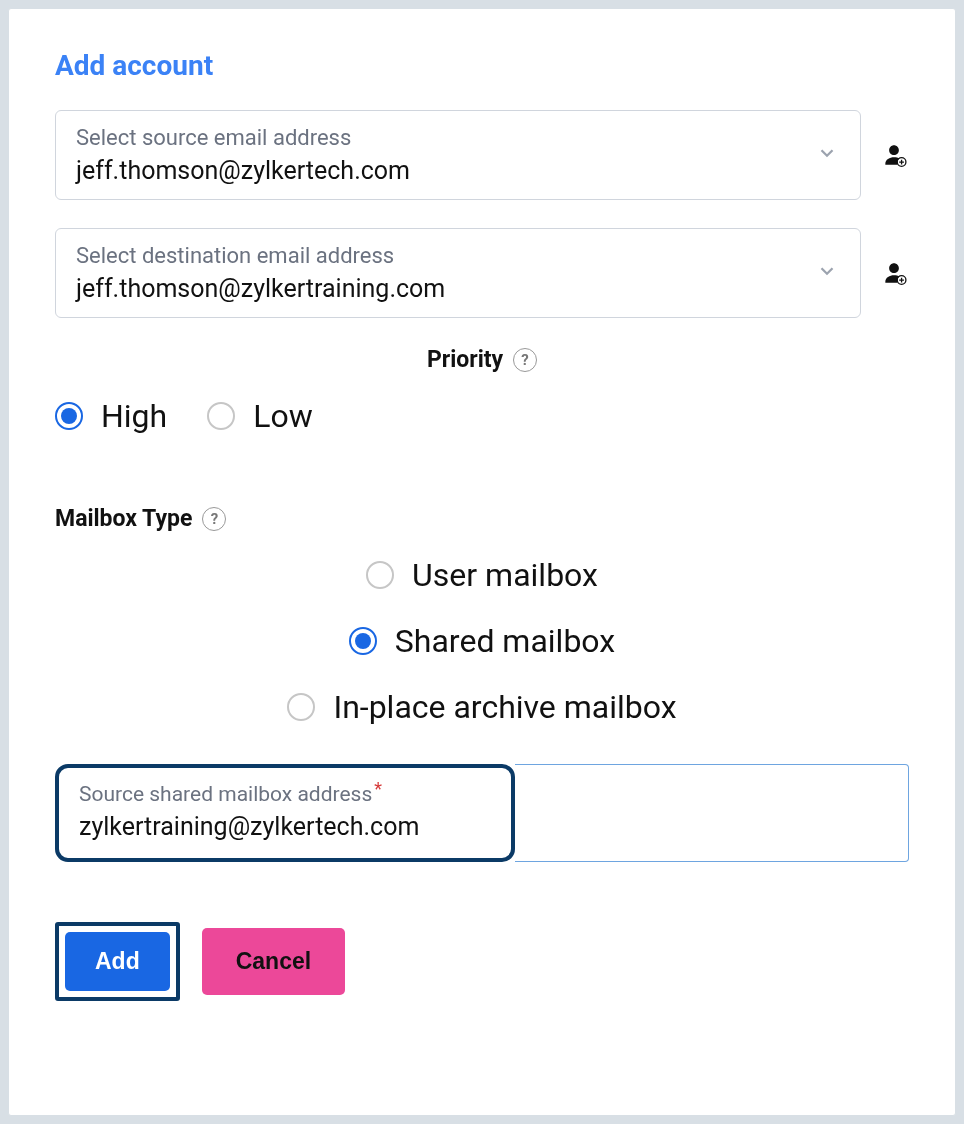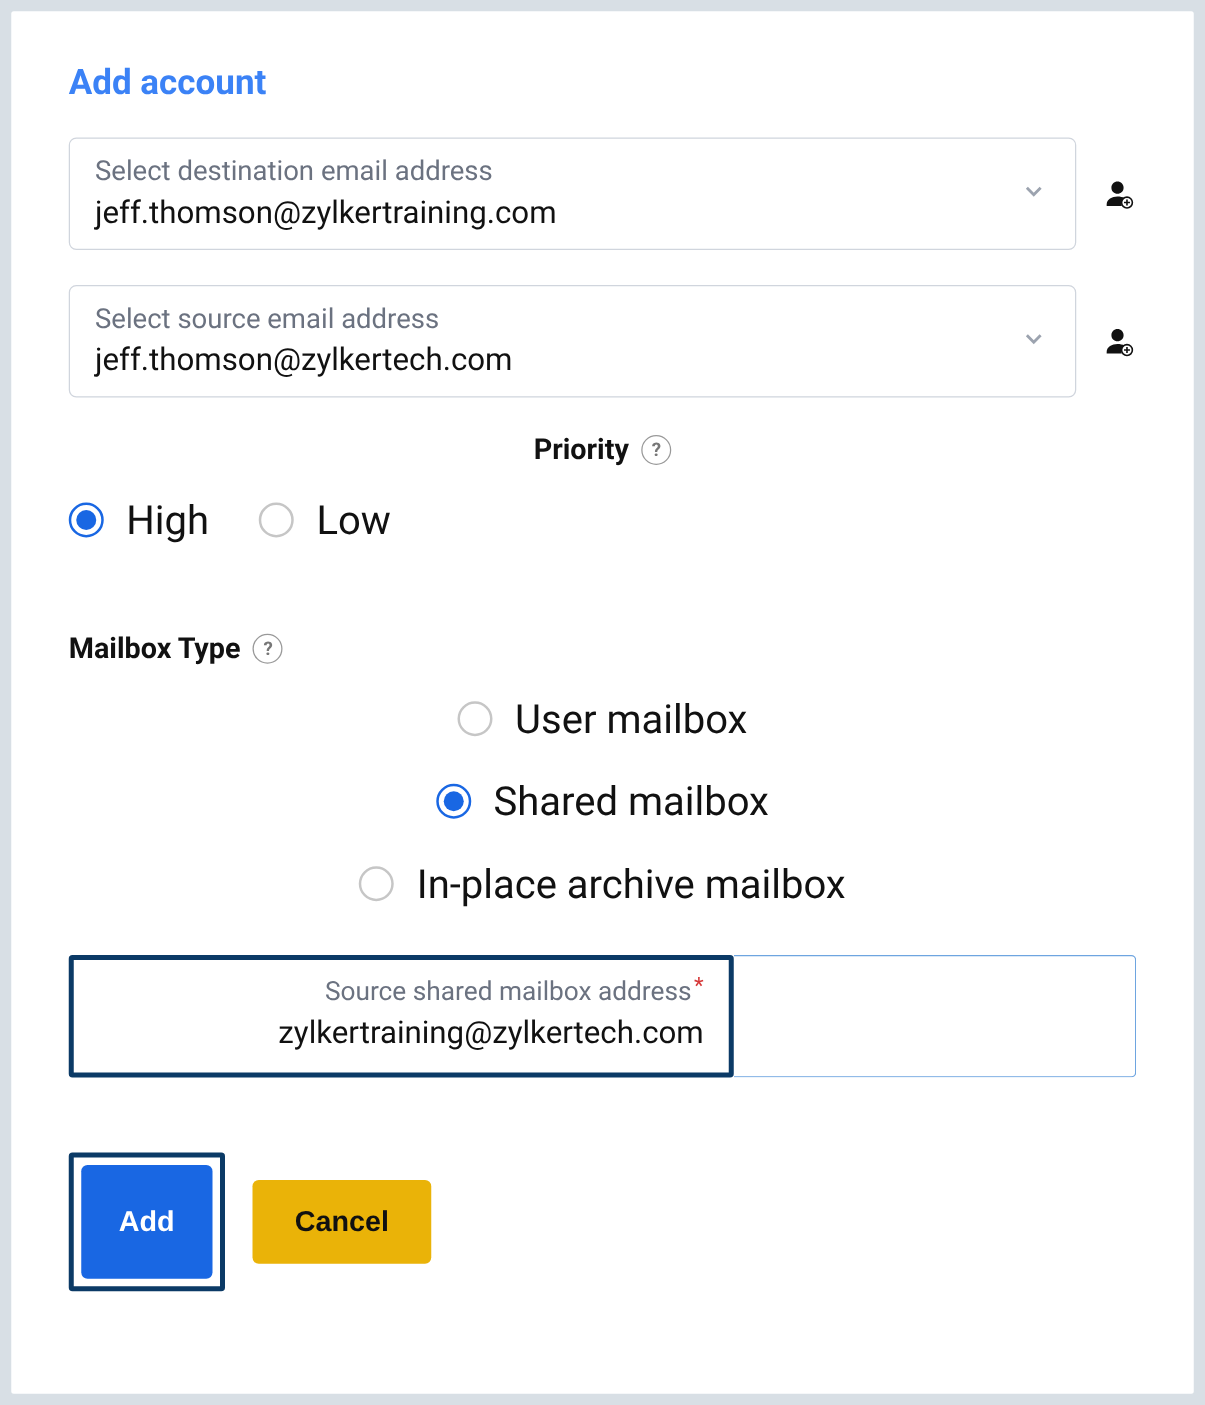--- a/index.html
+++ b/index.html
@@ -139,25 +139,24 @@
       flex-direction: column;
       gap: 28px;
       align-items: center;
     }
     .shared-input-wrapper {
       margin-top: 38px;
       display: flex;
     }
     .shared-input-highlight {
       border: 4px solid #0b3a66;
-      border-radius: 3px;
+      border-radius: 13px;
       padding: 0;
       flex-shrink: 0;
-      width: 532px;
-      text-align: right;
+      width: 460px;
     }
     .shared-input {
       border: 1px solid #6ea5e0;
       border-left: none;
       border-radius: 0 4px 4px 0;
       flex: 1;
       padding: 10px 16px;
       height: 98px;
     }
     .shared-input-inner {
@@ -185,79 +184,79 @@
       align-items: center;
     }
     .btn-add-wrap {
       border: 4px solid #0b3a66;
       border-radius: 3px;
       padding: 6px;
     }
     .btn {
       font-size: 23px;
       font-weight: 600;
-      padding: 32px 30px;
+      padding: 16px 30px;
       border-radius: 5px;
       cursor: pointer;
       border: none;
     }
     .btn-primary {
       background: #1967e3;
       color: #fff;
     }
     .btn-secondary {
-      background: #eab308;
+      background: #ec4899;
       color: #111;
       padding: 20px 34px;
     }
   </style>
 </head>
 <body>
 
 <div class="card">
   <h1 class="title">Add account</h1>
+
+  <div class="select-row">
+    <div class="select-box">
+      <div class="select-label">Select source email address</div>
+      <div class="select-value">jeff.thomson@zylkertech.com</div>
+      <span class="chevron-down">
+        <svg viewBox="0 0 24 24">
+            <polyline points="6 9 12 15 18 9"></polyline>
+          </svg>
+      </span>
+    </div>
+    <span class="user-add-icon">
+      <svg viewBox="0 0 24 24">
+          <path d="M12 12c2.5 0 4.5-2 4.5-4.5S14.5 3 12 3 7.5 5 7.5 7.5 9.5 12 12 12zm0 2c-4 0-8 2-8 6v1h11.2c-.13-.5-.2-1-.2-1.5 0-1.8.9-3.4 2.3-4.4C15.8 14.4 13.9 14 12 14z"></path>
+          <circle cx="19" cy="18.5" r="4" fill="none" stroke="#111" stroke-width="1.2"></circle>
+          <path d="M19 16.3v4.4M16.8 18.5h4.4" stroke="#111" stroke-width="1.2" fill="none"></path>
+        </svg>
+    </span>
+  </div>
 
   <div class="select-row">
     <div class="select-box">
       <div class="select-label">Select destination email address</div>
       <div class="select-value">jeff.thomson@zylkertraining.com</div>
       <span class="chevron-down">
         <svg viewBox="0 0 24 24">
             <polyline points="6 9 12 15 18 9"></polyline>
           </svg>
       </span>
     </div>
     <span class="user-add-icon">
       <svg viewBox="0 0 24 24">
           <path d="M12 12c2.5 0 4.5-2 4.5-4.5S14.5 3 12 3 7.5 5 7.5 7.5 9.5 12 12 12zm0 2c-4 0-8 2-8 6v1h11.2c-.13-.5-.2-1-.2-1.5 0-1.8.9-3.4 2.3-4.4C15.8 14.4 13.9 14 12 14z"></path>
           <circle cx="19" cy="18.5" r="4" fill="none" stroke="#111" stroke-width="1.2"></circle>
           <path d="M19 16.3v4.4M16.8 18.5h4.4" stroke="#111" stroke-width="1.2" fill="none"></path>
         </svg>
     </span>
   </div>
 
-  <div class="select-row">
-    <div class="select-box">
-      <div class="select-label">Select source email address</div>
-      <div class="select-value">jeff.thomson@zylkertech.com</div>
-      <span class="chevron-down">
-        <svg viewBox="0 0 24 24">
-            <polyline points="6 9 12 15 18 9"></polyline>
-          </svg>
-      </span>
-    </div>
-    <span class="user-add-icon">
-      <svg viewBox="0 0 24 24">
-          <path d="M12 12c2.5 0 4.5-2 4.5-4.5S14.5 3 12 3 7.5 5 7.5 7.5 9.5 12 12 12zm0 2c-4 0-8 2-8 6v1h11.2c-.13-.5-.2-1-.2-1.5 0-1.8.9-3.4 2.3-4.4C15.8 14.4 13.9 14 12 14z"></path>
-          <circle cx="19" cy="18.5" r="4" fill="none" stroke="#111" stroke-width="1.2"></circle>
-          <path d="M19 16.3v4.4M16.8 18.5h4.4" stroke="#111" stroke-width="1.2" fill="none"></path>
-        </svg>
-    </span>
-  </div>
-
   <div style="margin-top:18px;text-align:center;">
     <span class="section-label">
       <span>Priority</span>
       <span class="help-circle">?</span>
     </span>
     <div class="radio-row">
       <div class="radio-item">
         <span class="radio-circle selected">
             <span class="radio-inner"></span>
           </span>

